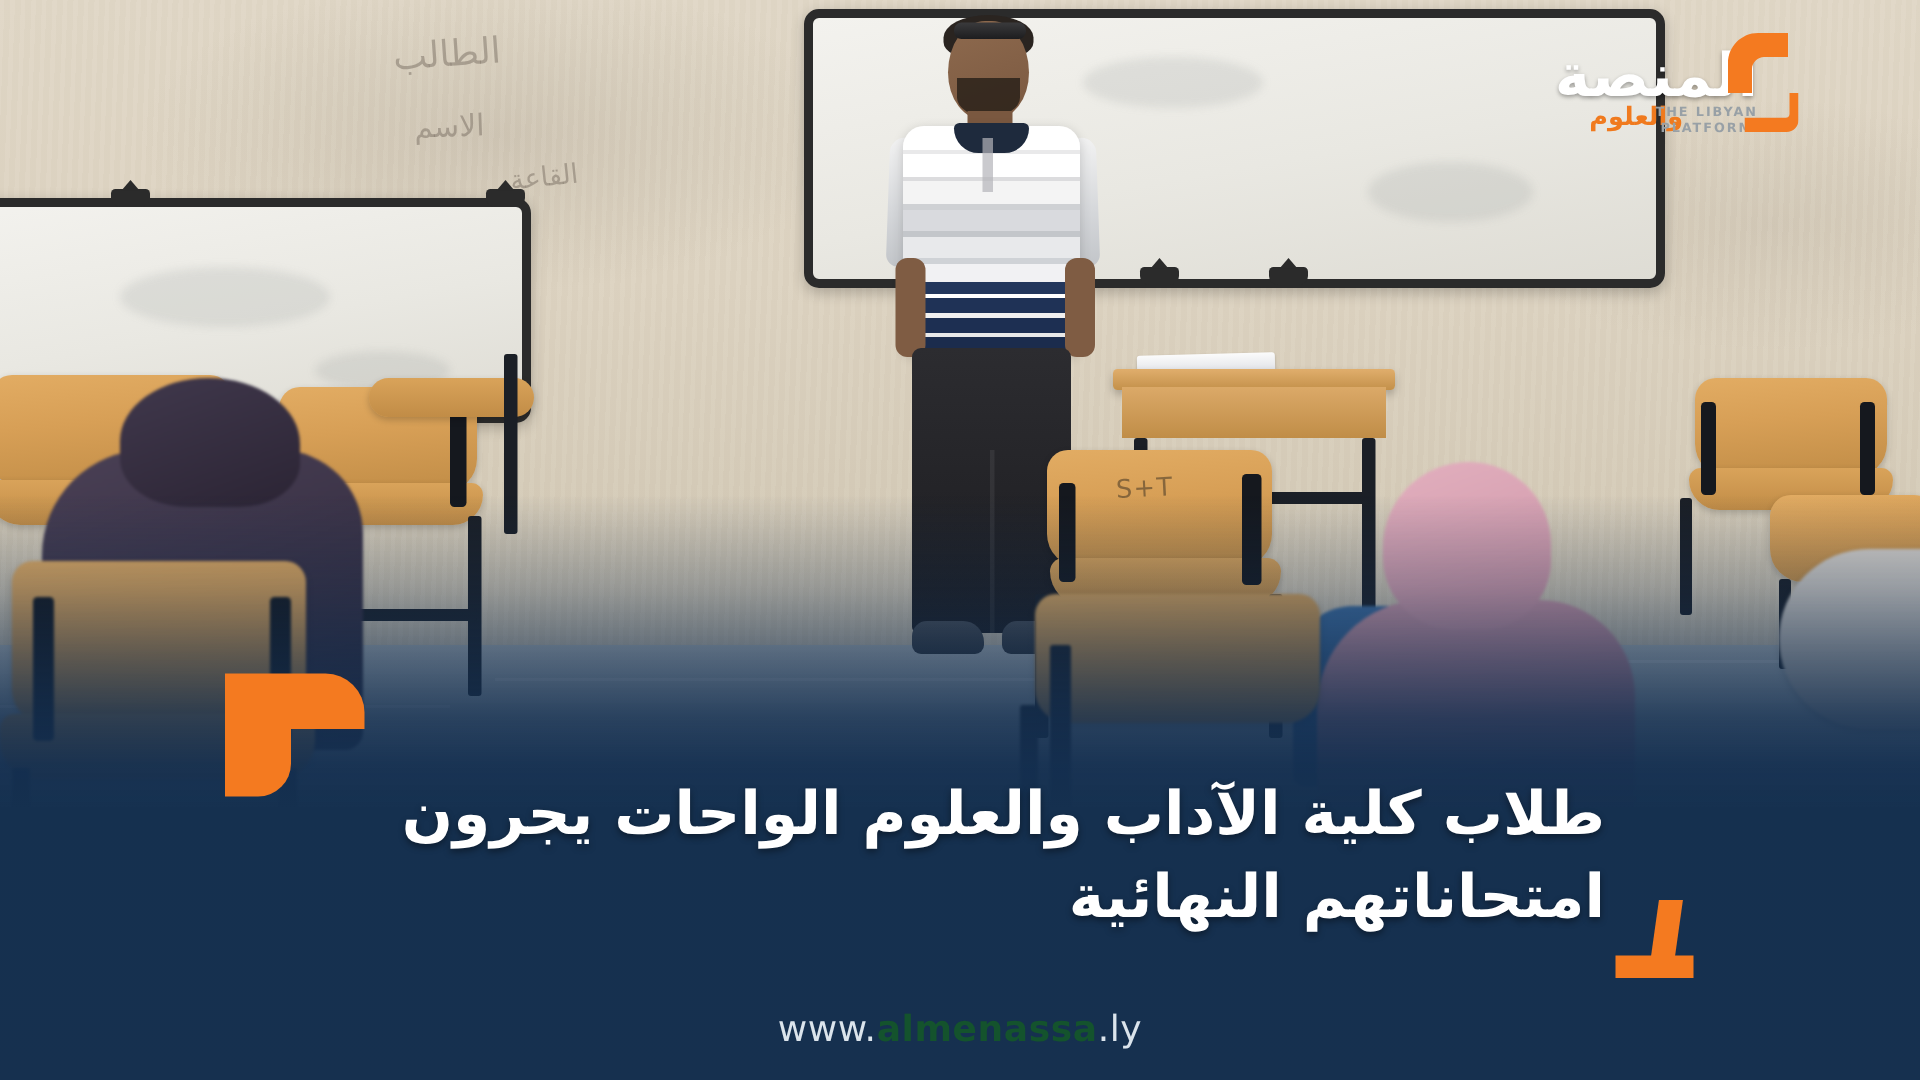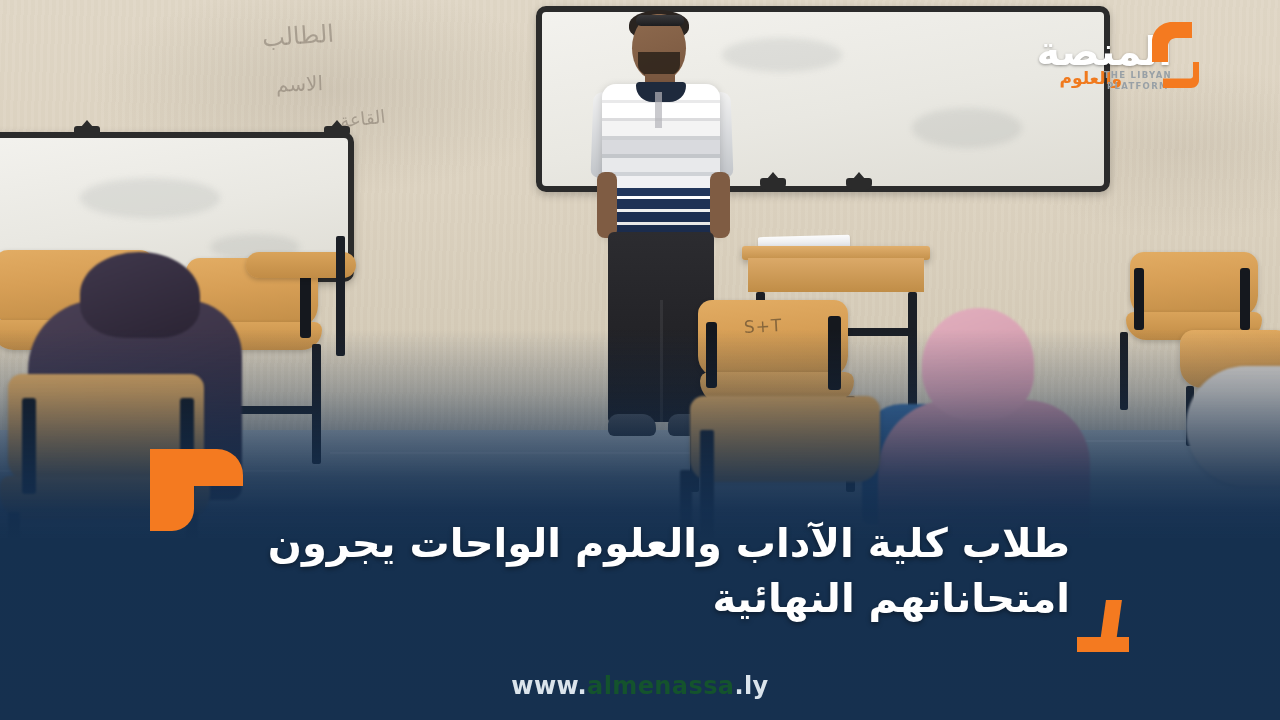--- a/index.html
+++ b/index.html
@@ -317,21 +317,21 @@
     background:#f47a20;
   }
 
   
   .site{
     position:absolute; left:0; right:0; top:672px;
     text-align:center;
     color:#e8eef4; font-size:24px; letter-spacing:.4px;
   }
   .site b{ font-weight:bold; color:#14532d; }
-  .site .thin{ font-weight:bold; color:#dbe4ec; }
+  .site .thin{ font-weight:normal; color:#dbe4ec; }
 </style>
 </head>
 <body>
 
 <div id="card">
 
   <div class="photo">
 
     <div class="wall"></div>
 

